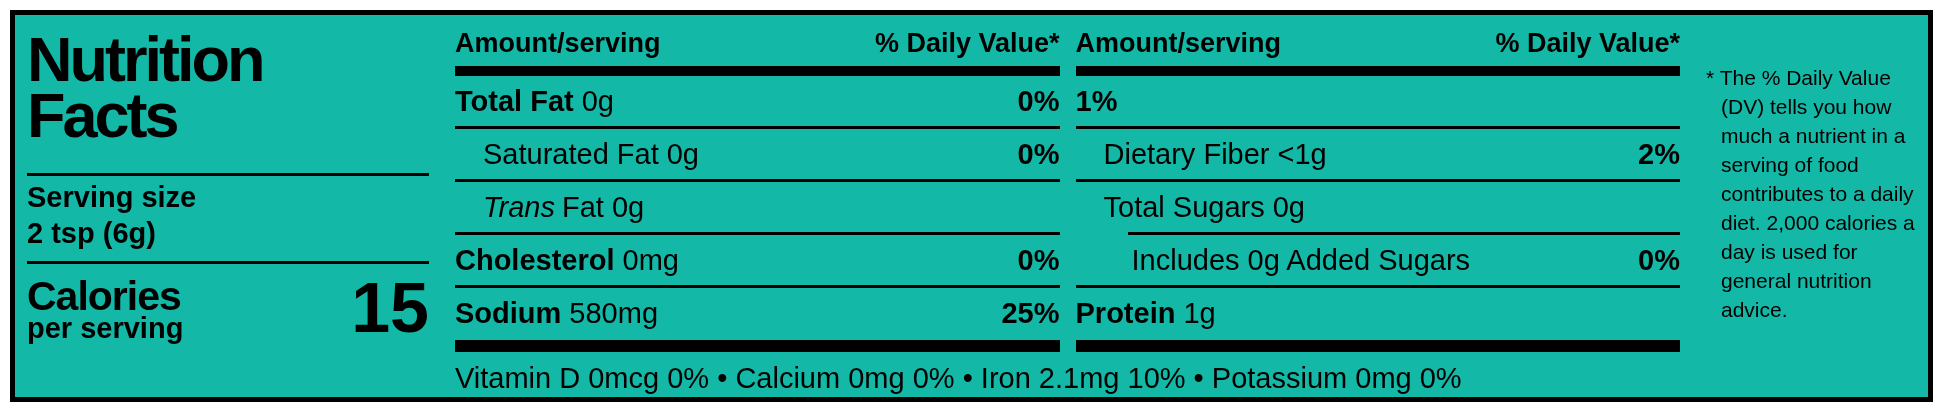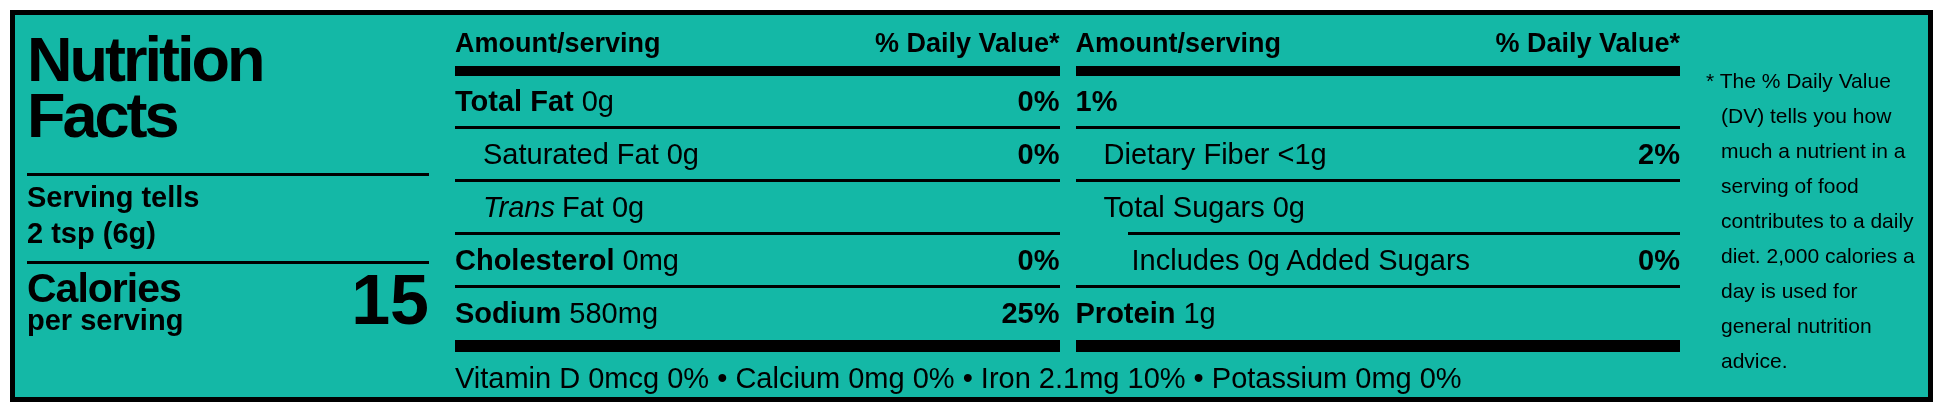--- a/index.html
+++ b/index.html
@@ -43,21 +43,21 @@
   .rule { height: 3px; background: #000; }
   .rule-title { margin-top: 30px; }
   .servings { font-size: 29px; line-height: 34px; margin-top: 13px; }
   .ss-label  { font-size: 29px; line-height: 34px; font-weight: bold; margin-top: 4px; }
   .ss-value  { font-size: 29px; line-height: 34px; font-weight: bold; margin-top: 2px; }
   .rule-cal { margin-top: 11px; }
   .calories-row {
     display: flex;
     justify-content: space-between;
     align-items: flex-start;
-    margin-top: 5px;
+    margin-top: 13px;
   }
   .cal-label { font-size: 41px; line-height: 38px; font-weight: bold; letter-spacing: -1px; }
   .cal-sub   { font-size: 29px; line-height: 27px; font-weight: bold; }
   .cal-value { font-size: 70px; line-height: 62px; font-weight: bold; }
 
   
   .panel-mid {
     width: 1225px;
     box-sizing: border-box;
     display: flex;
@@ -95,36 +95,36 @@
   .hairline.indented { margin-left: 52px; }
   .bar-f { height: 12px; background: #000; margin-top: 2px; }
   .vitamins { font-size: 29px; line-height: 34px; margin-top: 9px; white-space: nowrap; }
 
   
   .panel-foot {
     flex: 1;
     box-sizing: border-box;
     padding: 48px 8px 4px 26px;
     font-size: 21px;
-    line-height: 35px;
+    line-height: 29px;
   }
   .foot-text { padding-left: 15px; text-indent: -15px; }
 </style>
 </head>
 <body>
 
 <div class="label">
 
   <div class="panel-left">
     <div class="nf-title">
       <div>Nutrition</div>
       <div>Facts</div>
     </div>
     <div class="rule rule-title"></div>
-    <div class="ss-label">Serving tells</div>
+    <div class="ss-label">Serving size</div>
     <div class="ss-value">2 tsp (6g)</div>
     <div class="rule rule-cal"></div>
     <div class="calories-row">
       <div>
         <div class="cal-label">Calories</div>
         <div class="cal-sub">per serving</div>
       </div>
       <div class="cal-value">15</div>
     </div>
   </div>

